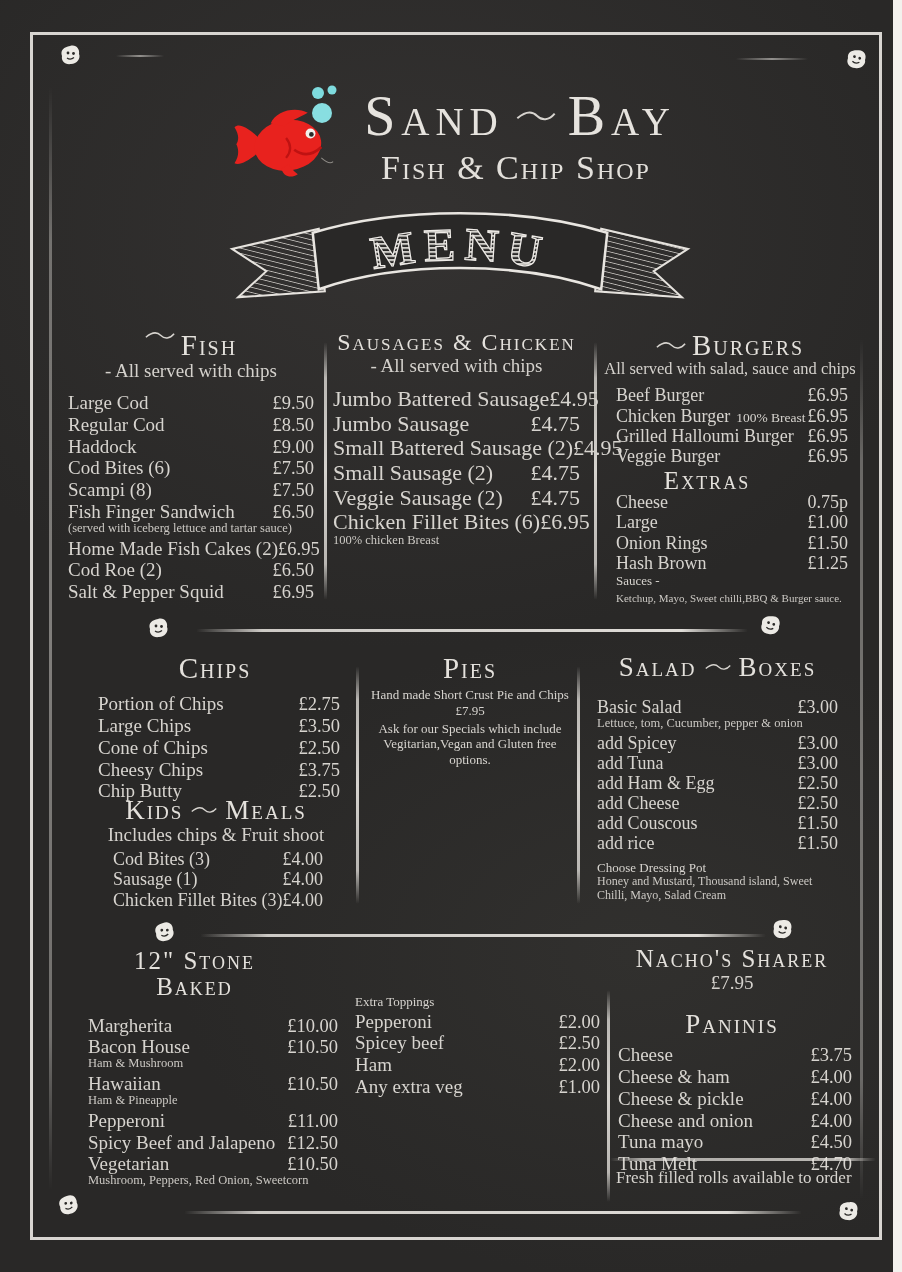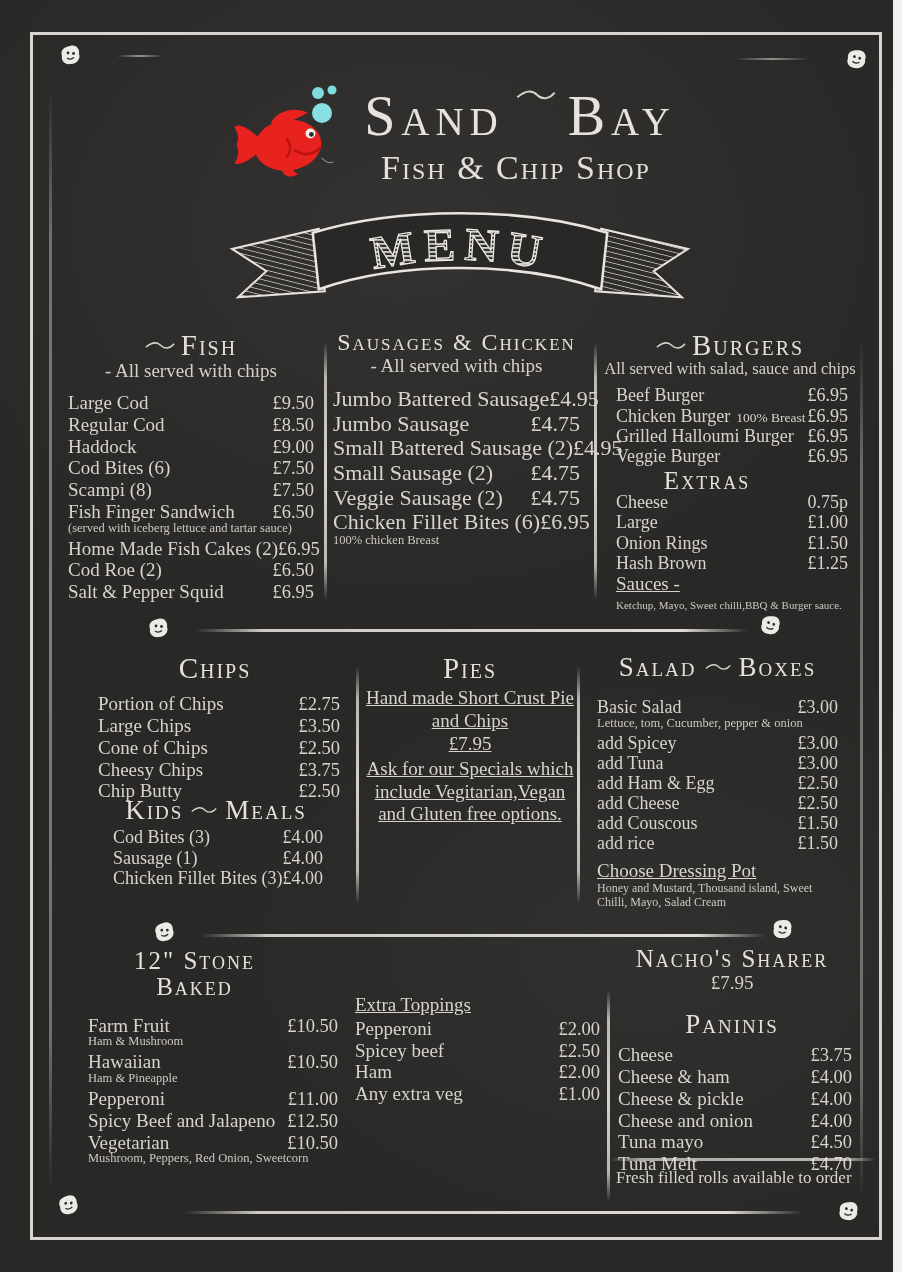--- a/index.html
+++ b/index.html
@@ -12,41 +12,41 @@
   .edge-strip{position:absolute;right:0;top:0;width:9px;height:100%;background:#f3f1ed;}
   .frame{position:absolute;left:30px;top:32px;width:846px;height:1202px;border:3px solid #e7e4df;opacity:.92;}
   
   .vline{position:absolute;width:3px;border-radius:2px;filter:blur(.3px);
     background:linear-gradient(to bottom,transparent,rgba(233,230,225,.75) 14%,rgba(233,230,225,.9) 50%,rgba(233,230,225,.75) 86%,transparent);}
   .hline{position:absolute;height:3px;border-radius:2px;filter:blur(.3px);
     background:linear-gradient(to right,transparent,rgba(233,230,225,.85) 12%,rgba(233,230,225,.95) 88%,transparent);}
   .dash{position:absolute;height:2px;opacity:.55;background:linear-gradient(to right,transparent,#e7e4df,transparent);}
   .doodle{position:absolute;width:24px;height:22px;}
   
-  .brand-title{position:absolute;left:350px;top:88px;width:340px;display:flex;justify-content:center;gap:10px;
+  .brand-title{position:absolute;left:350px;top:88px;width:340px;display:flex;align-items:center;justify-content:center;gap:10px;
     font-variant:small-caps;font-size:56px;letter-spacing:6px;color:#e6e3de;line-height:1;}
   .brand-sub{position:absolute;left:338px;top:149px;width:356px;text-align:center;
     font-variant:small-caps;font-size:34px;letter-spacing:2px;color:#e3e0db;}
   .logo{position:absolute;left:230px;top:90px;}
   .bubbles{position:absolute;left:303px;top:82px;}
   .banner{position:absolute;left:226px;top:202px;}
   
   .col{position:absolute;}
   .sec-title{font-variant:small-caps;text-align:center;color:#e4e1dc;letter-spacing:2px;line-height:1.05;}
   .t29{font-size:29px;} .t26{font-size:25px;} .t24{font-size:24px;} .t27{font-size:27px;}
   .sub{text-align:center;font-size:19px;color:#d4d1cc;line-height:1.15;}
   .list{margin-top:10px;}
   .item .row{display:flex;justify-content:space-between;align-items:baseline;line-height:1.12;white-space:nowrap;}
   .nm{font-size:19px;} .pr{font-size:18.5px;}
   .sfx{font-size:13.5px;margin-left:6px;}
   .note{font-size:12.5px;line-height:1.05;color:#ccc9c4;margin:-1px 0 3px;white-space:normal;}
   .f18 .nm,.f18 .pr{font-size:18px;}
   .f185 .nm,.f185 .pr{font-size:22px;}
   .swash{flex:0 0 auto;}
-  .label19{font-size:19px;line-height:1.2;text-decoration:underline;}
+  .label19{font-size:13px;line-height:1.2;}
   .small-note{font-size:11px;color:#ccc9c4;line-height:1.15;}
   .center{text-align:center;}
 </style>
 </head>
 <body>
 
 <svg width="0" height="0" style="position:absolute">
   <defs>
     <g id="g-doodle">
       <path d="M12,2 C18,0 22,5 21,10 C23,14 19,20 13,20 C7,21 3,17 4,12 C2,6 6,3 12,2 Z" fill="#eceae5"></path>
@@ -123,21 +123,21 @@
     <path d="M86,30 C 170,4 294,4 378,30 L 372,86 C 292,58 172,58 92,86 Z" fill="#292827" stroke="#e9e6e1" stroke-width="2.5"></path>
     <text font-size="46" font-weight="bold" letter-spacing="8" fill="url(#hatchH)" stroke="#efece8" stroke-width="1.2" font-family="Liberation Serif, serif">
       <textPath href="#arc" startOffset="50%" text-anchor="middle">MENU</textPath>
     </text>
   </svg>
 
   <div class="vline" style="left:324px;top:342px;height:258px"></div>
   <div class="vline" style="left:594px;top:342px;height:258px"></div>
 
   <div class="col" style="left:68px;top:330px;width:246px">
-    <div class="sec-title t29" style="display:flex;align-items:center;justify-content:center;gap:6px">
+    <div class="sec-title t29" style="display:flex;align-items:flex-start;justify-content:center;gap:6px">
       <svg class="swash" width="30" height="11" viewBox="0 0 34 12">
           <use href="#g-swash"></use>
         </svg>
       <span>Fish</span>
     </div>
     <div class="sub">- All served with chips</div>
     <div class="list">
 
         <div class="item">
           <div class="row">
@@ -409,20 +409,21 @@
   </div>
 
   <div class="col" style="left:75px;top:796px;width:282px">
     <div class="sec-title t27" style="display:flex;align-items:center;justify-content:center;gap:8px">
       <span>Kids</span>
       <svg class="swash" width="26" height="10" viewBox="0 0 34 12">
           <use href="#g-swash"></use>
         </svg>
       <span>Meals</span>
     </div>
+    <div class="sub">Includes chips &amp; Fruit shoot</div>
     <div class="list f18" style="margin:3px 34px 0 38px">
 
         <div class="item">
           <div class="row">
             <span class="nm"><span>Cod Bites (3)</span></span>
             <span class="pr">£4.00</span>
           </div>
 
         </div>
 
@@ -530,24 +531,31 @@
     </svg>
 
   <div class="vline" style="left:607px;top:990px;height:212px"></div>
 
   <div class="col" style="left:88px;top:948px;width:250px">
     <div class="sec-title t26" style="width:205px;margin-left:4px">
       <div>12" Stone Baked</div>
     </div>
     <div class="list" style="margin-top:14px">
 
-
-        <div class="item">
-          <div class="row">
-            <span class="nm"><span>Farm Fruit</span></span>
+        <div class="item">
+          <div class="row">
+            <span class="nm"><span>Margherita</span></span>
+            <span class="pr">£10.00</span>
+          </div>
+
+        </div>
+
+        <div class="item">
+          <div class="row">
+            <span class="nm"><span>Bacon House</span></span>
             <span class="pr">£10.50</span>
           </div>
           <div class="note">Ham &amp; Mushroom</div>
         </div>
 
         <div class="item">
           <div class="row">
             <span class="nm"><span>Hawaiian</span></span>
             <span class="pr">£10.50</span>
           </div>

